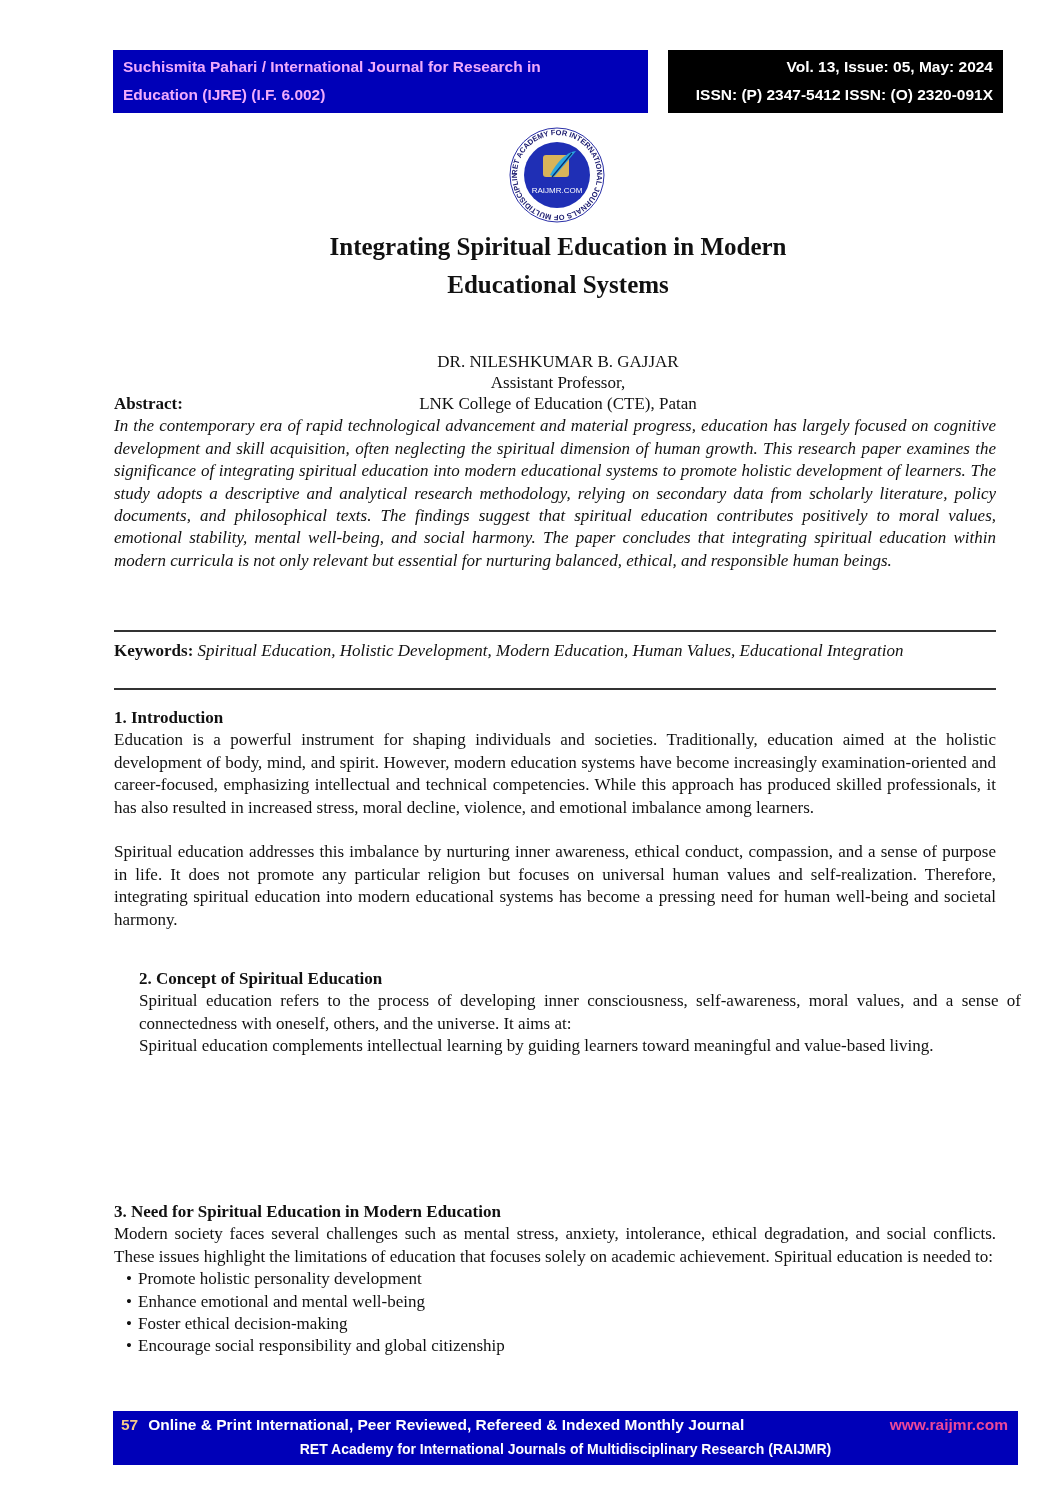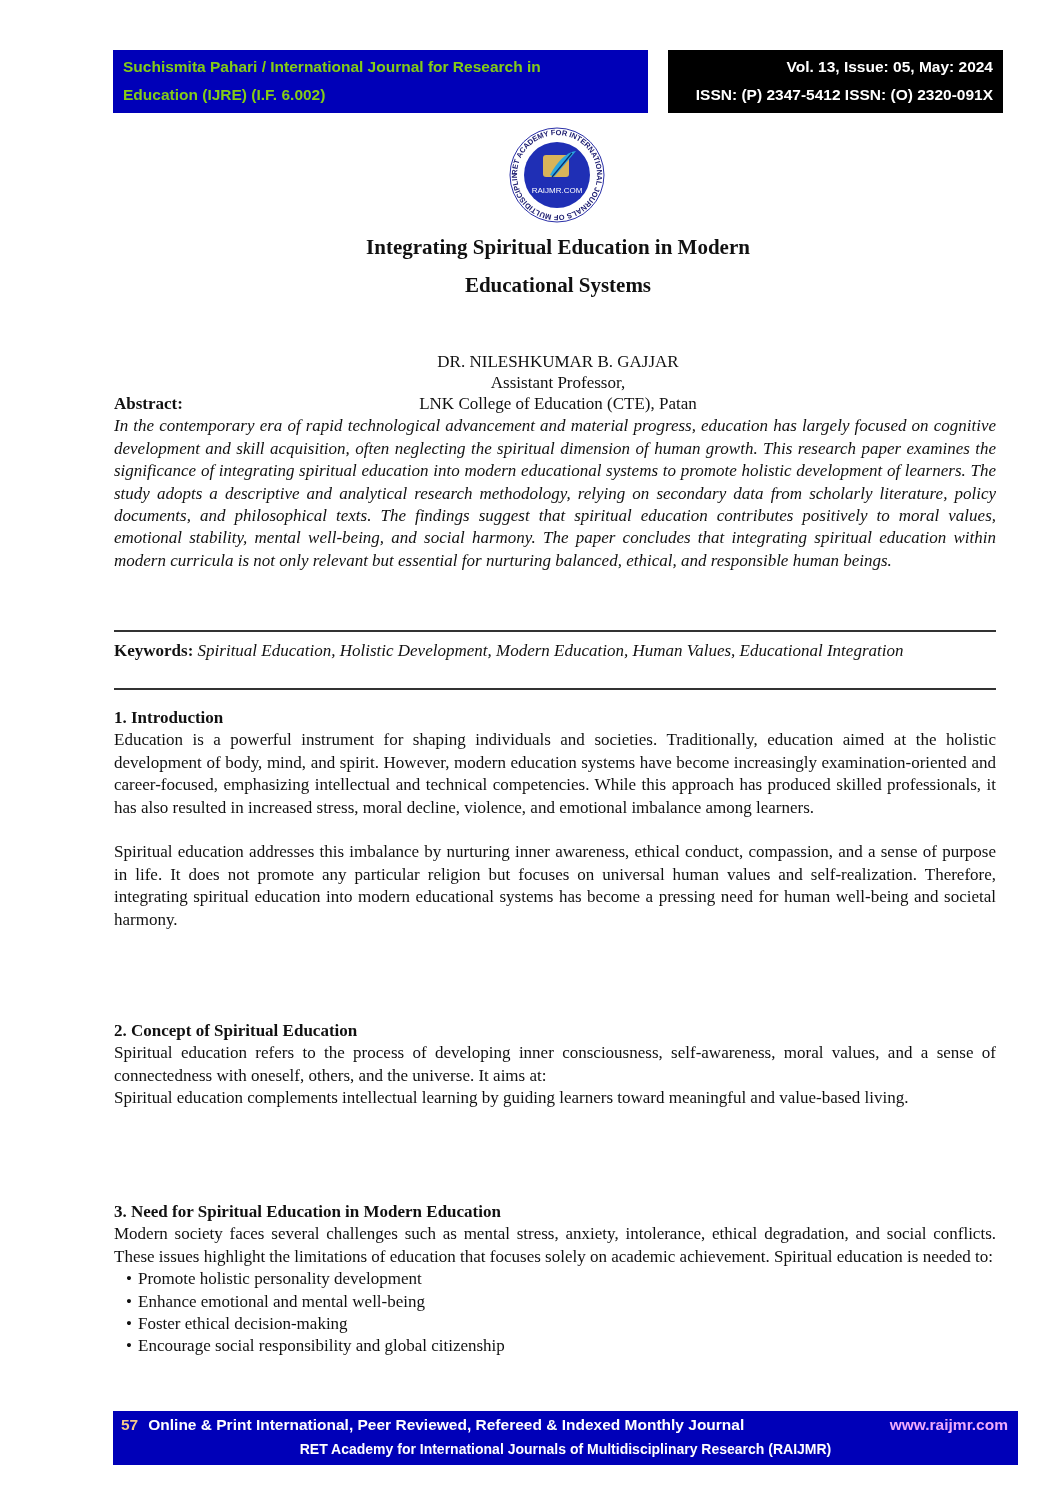--- a/index.html
+++ b/index.html
@@ -1,28 +1,28 @@
 <!DOCTYPE html>
 <html><head>
   <meta charset="utf-8">
   <style>
     html, body { margin: 0; padding: 0; background: #ffffff; }
     body { width: 1058px; height: 1497px; position: relative; overflow: hidden;
            font-family: "Liberation Serif", serif; color: #111; }
 
     .header { position: absolute; left: 113px; top: 50px; width: 890px; height: 63px; display: flex; }
-    .header-left { background: #0000b8; color: #84cc16; width: 535px; padding: 3px 10px 0 10px; box-sizing: border-box;
+    .header-left { background: #0000b8; color: #f0abfc; width: 535px; padding: 3px 10px 0 10px; box-sizing: border-box;
                    font-family: "Liberation Sans", sans-serif; font-weight: bold; font-size: 15.5px; line-height: 28px; }
     .header-right { background: #000; color: #fff; flex: 1; padding: 3px 10px 0 10px; box-sizing: border-box; text-align: right;
                     font-family: "Liberation Sans", sans-serif; font-weight: bold; font-size: 15.5px; line-height: 28px; margin-left: 20px; }
 
     .logo { position: absolute; left: 502px; top: 125px; width: 110px; height: 100px; }
 
     .title { position: absolute; left: 113px; top: 228px; width: 890px; text-align: center;
-             font-weight: bold; font-size: 21px; line-height: 38px; }
+             font-weight: bold; font-size: 25px; line-height: 38px; }
     .author-block { position: absolute; left: 113px; top: 325px; width: 890px; text-align: center;
                     font-size: 17px; line-height: 21px; margin-top: 26px; }
 
     .body-col { position: absolute; left: 114px; width: 882px; font-size: 17px; line-height: 22.4px; }
     .abstract-label { font-weight: bold; }
     .abstract-text { font-style: italic; text-align: justify; }
     .rule { position: absolute; left: 114px; width: 882px; height: 2px; background: #333; }
     .keywords { text-align: justify; }
     .kw-label { font-weight: bold; }
     .kw-text { font-style: italic; }
@@ -31,21 +31,21 @@
     .para { text-align: justify; margin: 0; }
     .bullets { list-style: none; margin: 0; padding: 0 0 0 12px; }
     .bullets li { position: relative; padding-left: 12px; }
     .bullets li::before { content: "\2022"; position: absolute; left: 0; top: 0; }
 
     .footer { position: absolute; left: 113px; top: 1411px; width: 882px; height: 54px; background: #0000b8;
               font-family: "Liberation Sans", sans-serif; font-weight: bold; color: #fff; padding-left: 23px; }
     .footer-row1 { position: absolute; left: 8px; right: 10px; top: 3px; font-size: 15.5px; line-height: 22px; display: flex; }
     .footer-page { color: #f2c98a; margin-right: 10px; }
     .footer-tagline { flex: 1; }
-    .footer-url { color: #f0abfc; }
+    .footer-url { color: #ec4899; }
     .footer-row2 { position: absolute; left: 0; right: 0; top: 28px; text-align: center; font-size: 14px; line-height: 20px; }
   </style>
 </head>
 <body>
 
 <div class="header">
   <div class="header-left">
     <div>Suchismita Pahari / International Journal for Research in</div>
     <div>Education (IJRE) (I.F. 6.002)</div>
   </div>
@@ -97,21 +97,21 @@
 </div>
 
 <div class="rule" style="top: 688px;"></div>
 
 <div class="body-col" style="top: 707px;">
   <div class="section-heading">1. Introduction</div>
   <p class="para">Education is a powerful instrument for shaping individuals and societies. Traditionally, education aimed at the holistic development of body, mind, and spirit. However, modern education systems have become increasingly examination-oriented and career-focused, emphasizing intellectual and technical competencies. While this approach has produced skilled professionals, it has also resulted in increased stress, moral decline, violence, and emotional imbalance among learners.</p>
   <p class="para" style="margin-top: 22.4px;">Spiritual education addresses this imbalance by nurturing inner awareness, ethical conduct, compassion, and a sense of purpose in life. It does not promote any particular religion but focuses on universal human values and self-realization. Therefore, integrating spiritual education into modern educational systems has become a pressing need for human well-being and societal harmony.</p>
 </div>
 
-<div class="body-col" style="top: 1020px;">
+<div class="body-col" style="top: 968px; margin-left: 25px;">
   <div class="section-heading">2. Concept of Spiritual Education</div>
   <p class="para">Spiritual education refers to the process of developing inner consciousness, self-awareness, moral values, and a sense of connectedness with oneself, others, and the universe. It aims at:</p>
   <p class="para">Spiritual education complements intellectual learning by guiding learners toward meaningful and value-based living.</p>
 </div>
 
 <div class="body-col" style="top: 1201px;">
   <div class="section-heading">3. Need for Spiritual Education in Modern Education</div>
   <p class="para">Modern society faces several challenges such as mental stress, anxiety, intolerance, ethical degradation, and social conflicts. These issues highlight the limitations of education that focuses solely on academic achievement. Spiritual education is needed to:</p>
   <ul class="bullets">
     <li>Promote holistic personality development</li>

